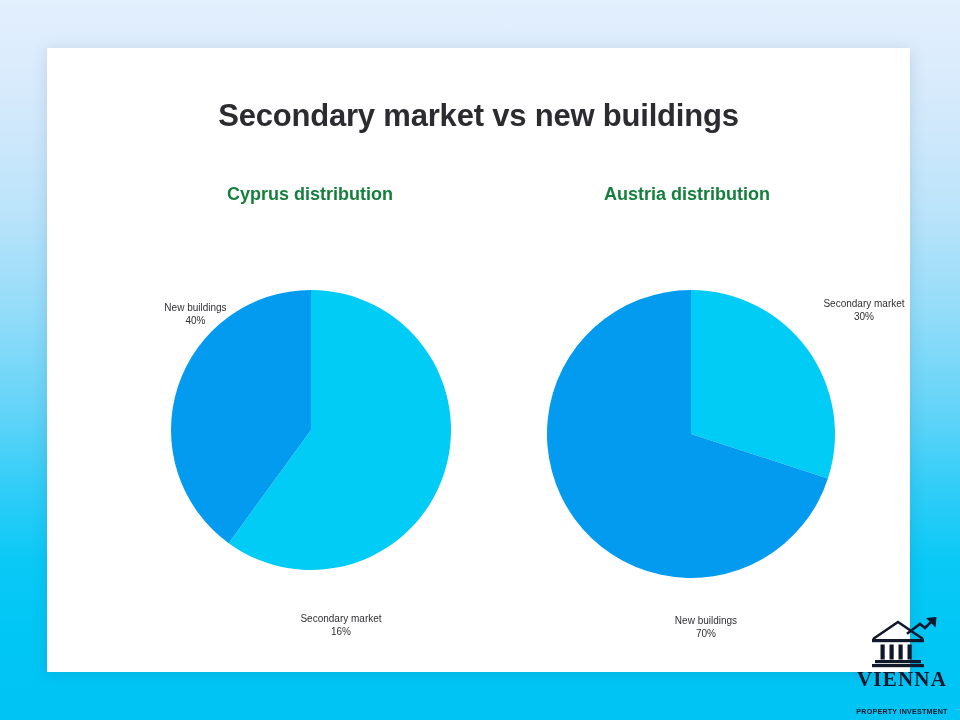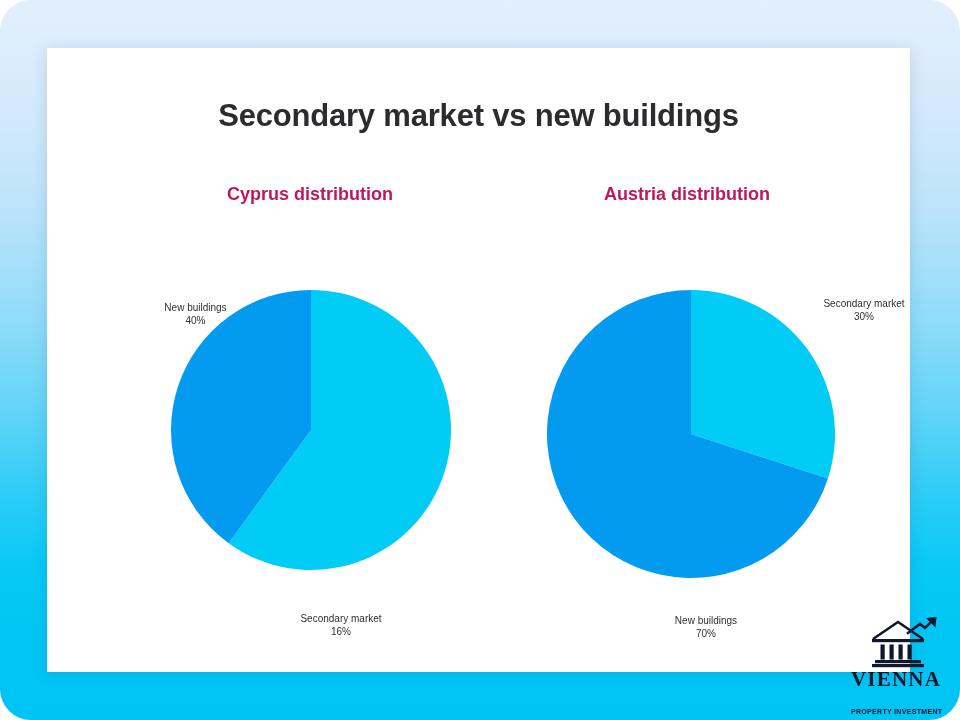--- a/index.html
+++ b/index.html
@@ -17,21 +17,20 @@
        #e2effd 0%,
        #dcecfc 8%,
        #cfe8fb 18%,
        #b9e3fa 30%,
        #91dcf9 44%,
        #63d4f8 57%,
        #30cdf7 68%,
        #0ac9f6 78%,
        #00c6f5 88%,
        #00c4f4 100%);
-    border-radius:31px;
   }
 
   #slide-card {
     position:absolute;
     left:47px; top:48px;
     width:863px; height:624px;
     background:#ffffff;
     box-shadow:0 2px 14px rgba(40,80,120,0.17);
   }
 
@@ -44,21 +43,21 @@
     font-weight:600;
     letter-spacing:-0.2px;
     color:#2b2b30;
     white-space:nowrap;
   }
 
   .chart-subtitle {
     position:absolute;
     font-size:18px;
     font-weight:bold;
-    color:#be185d;
+    color:#15803d;
     text-align:center;
     white-space:nowrap;
   }
   #subtitle-cyprus  { left:88px;  top:136px; width:350px; }
   #subtitle-austria { left:465px; top:136px; width:350px; }
 
   .pie-wrap { position:absolute; }
   #pie-cyprus  { left:76px;  top:212px; width:380px; height:340px; }
   #pie-austria { left:455px; top:200px; width:410px; height:372px; }
 
@@ -77,21 +76,21 @@
   #label-cyprus-new  { left:46px;  top:254px; width:205px; }
   #label-cyprus-sec  { left:194px; top:565px; width:200px; }
   #label-austria-sec { left:718px; top:250px; width:198px; }
   #label-austria-new { left:568px; top:567px; width:182px; }
 
   
   #brand-logo {
     position:absolute;
     left:851px; top:616px;
     width:102px; height:86px;
-    text-align:left;
+    text-align:center;
   }
   #logo-mark { display:block; width:78px; height:52px; margin:0 auto; }
   #logo-wordmark {
     font-family:"Liberation Serif", serif;
     font-size:21px;
     font-weight:bold;
     letter-spacing:1.2px;
     color:#12182c;
     line-height:1;
     margin-top:1px;

